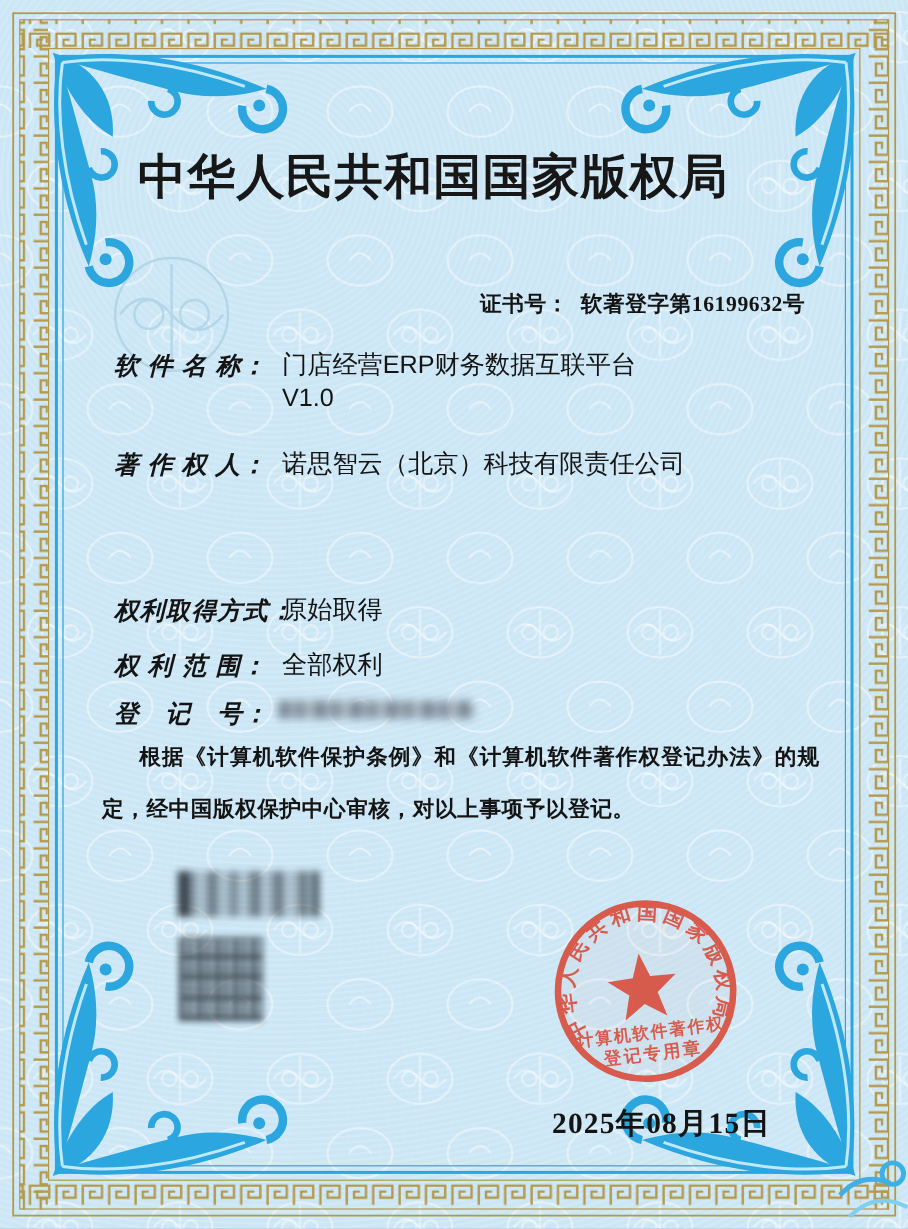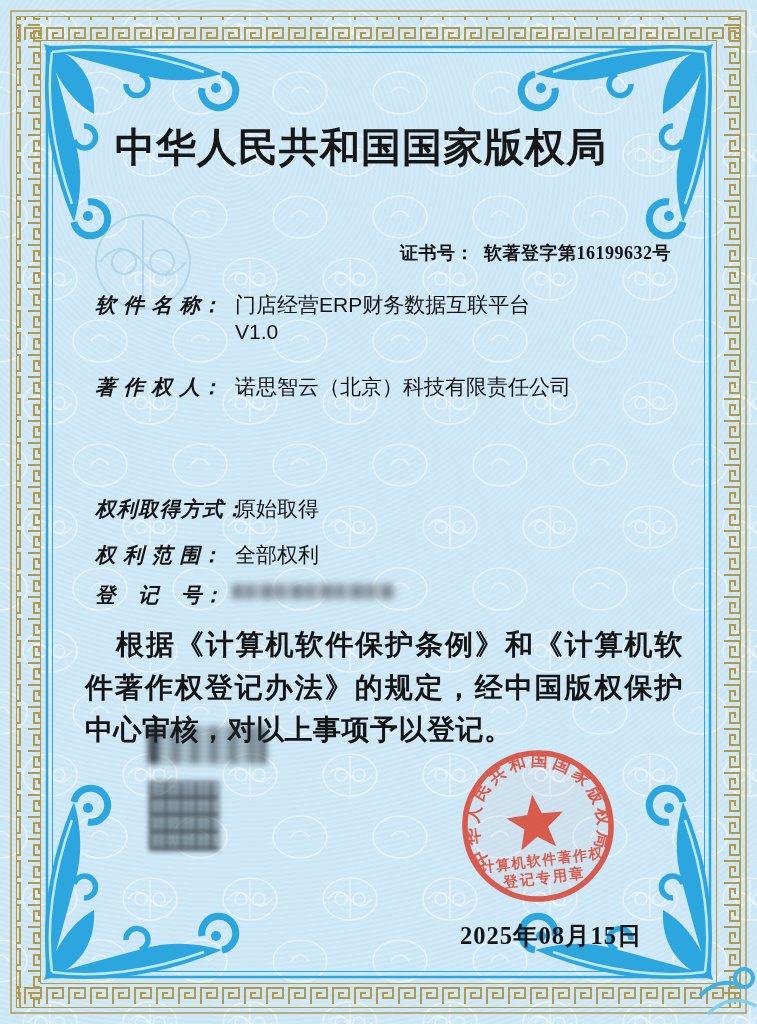--- a/index.html
+++ b/index.html
@@ -10,21 +10,21 @@
     font-family:"Liberation Sans",sans-serif;color:#141414;
   }
   .page svg.layer{position:absolute;left:0;top:0;pointer-events:none;}
   .abs{position:absolute;}
   .title{left:0;width:722px;text-align:center;font-size:40px;font-weight:900;letter-spacing:1px;color:#171717;white-space:nowrap;}
   .certno{left:400px;top:241px;width:298px;text-align:left;font-family:"Liberation Serif",serif;font-size:18px;font-weight:700;letter-spacing:.5px;white-space:nowrap;}
   .certno .v{margin-left:10px;}
   .row{left:95px;height:28px;width:600px;}
   .row .lbl{position:absolute;left:0;top:0;font-size:20.5px;font-weight:700;white-space:pre;letter-spacing:1px;font-style:italic;}
   .row .val{position:absolute;left:140px;top:0;font-size:21px;font-weight:400;line-height:27px;white-space:pre;}
-  .para{left:85px;top:624px;width:598px;font-size:28px;font-weight:700;line-height:42.5px;text-align:justify;text-indent:31px;letter-spacing:.5px;}
+  .para{left:85px;top:610px;width:598px;font-size:18px;font-weight:700;line-height:42.5px;text-align:justify;text-indent:31px;letter-spacing:.5px;}
   .date{left:460px;top:891px;font-family:"Liberation Serif",serif;font-size:24.5px;font-weight:700;letter-spacing:1px;white-space:nowrap;margin-top:28px;}
   .barcode{left:148px;top:726px;width:106px;height:38px;filter:blur(3px);opacity:.82;
     border-left:7px solid #1c242c;border-right:5px solid #252e36;
     background:repeating-linear-gradient(90deg,#1c242c 0 4px,transparent 4px 7px,#2a333c 7px 9px,transparent 9px 14px,#141c24 14px 16px,transparent 16px 19px);}
   .qr{left:149px;top:781px;width:70px;height:70px;filter:blur(2.6px);opacity:.8;
     background:
       repeating-linear-gradient(0deg,rgba(25,32,40,.85) 0 5px,transparent 5px 9px,rgba(25,32,40,.55) 9px 12px,transparent 12px 17px),
       repeating-linear-gradient(90deg,#202830 0 4px,transparent 4px 8px,#2c3640 8px 11px,transparent 11px 15px);}
   .redacted-strip{position:absolute;left:137px;top:3px;width:163px;height:15px;border-radius:2px;filter:blur(3.5px);opacity:.85;
     background:repeating-linear-gradient(90deg,#6b7684 0 9px,#9aa6b1 9px 14px,#7a8592 14px 23px,#aeb9c2 23px 30px);}

